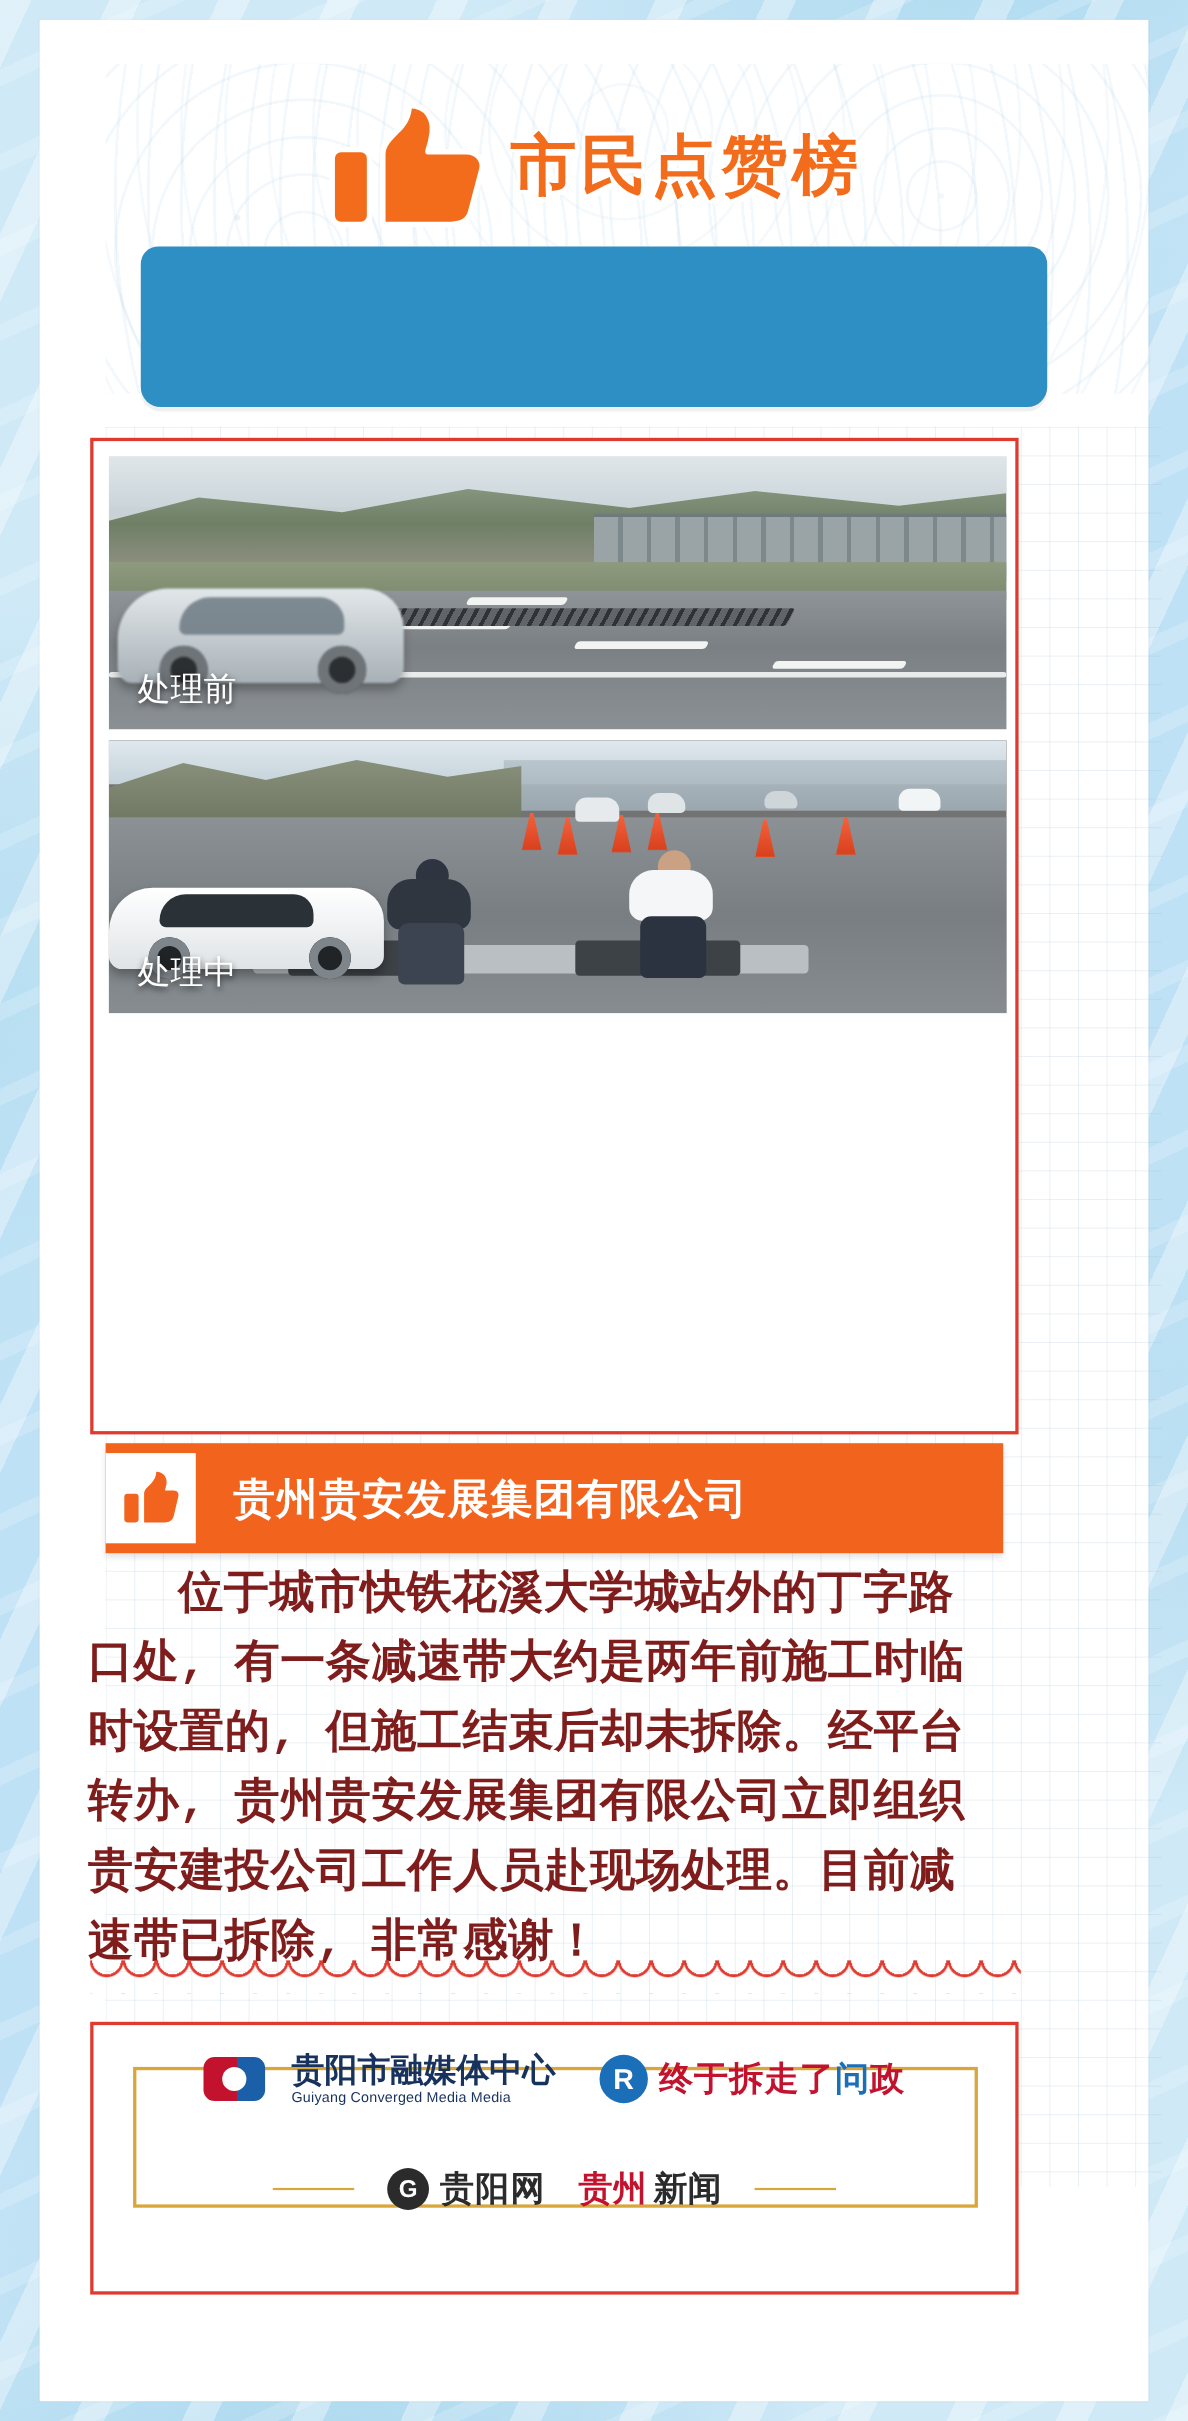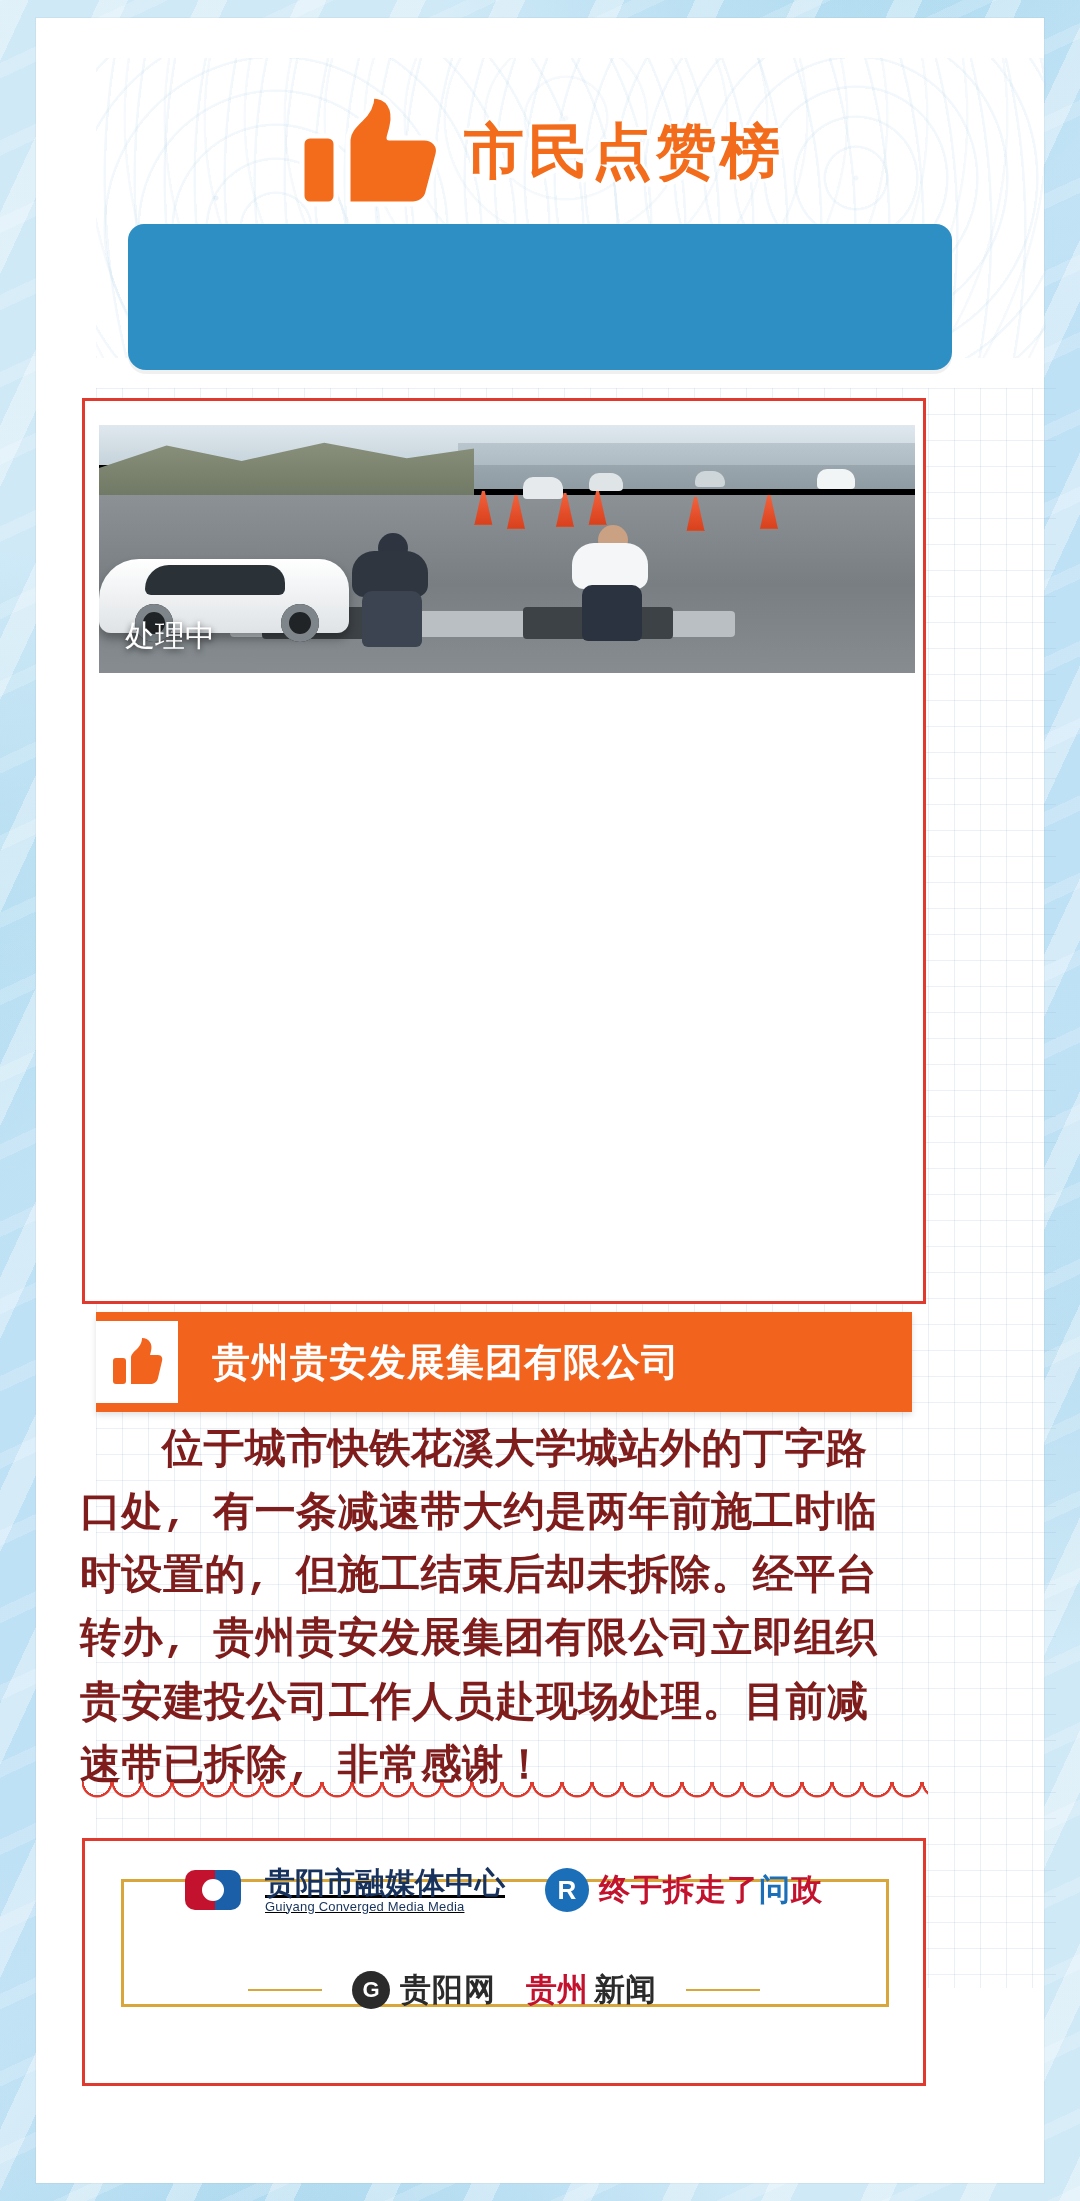--- a/index.html
+++ b/index.html
@@ -160,21 +160,21 @@
   .p1-car  { position:absolute; left:8px; top:120px; width:260px; height:86px;
              background: linear-gradient(180deg,#e2e7ea,#a8b1b7);
              border-radius: 46px 36px 14px 14px;
              filter: blur(1.2px); box-shadow: 0 6px 8px rgba(0,0,0,.25); }
   .p1-car::before{ content:""; position:absolute; left:56px; top:8px; width:150px; height:34px;
              background:#6d7a84; border-radius:28px 22px 6px 6px; opacity:.85;}
   .p1-wheel{ position:absolute; bottom:-10px; width:44px; height:44px; border-radius:50%;
              background:#2c2f31; box-shadow: inset 0 0 0 10px #6e7478; }
 
   
-  .photo2 { height: 248px; margin-top: 10px; background:#000000; }
+  .photo2 { height: 248px; margin-top: 10px; background:#737373; }
   .p2-sky { position:absolute; left:0; top:0; width:100%; height:40px; background:linear-gradient(#dfe8ee,#c6d3da); }
   .p2-hill{ position:absolute; left:0; top:8px; width:46%; height:70px;
             background: linear-gradient(#8d9480,#6d7662);
             clip-path: polygon(0 50%, 18% 18%, 38% 40%, 60% 14%, 82% 36%, 100% 22%, 100% 100%, 0 100%); }
   .p2-far { position:absolute; right:0; top:18px; width:56%; height:46px;
             background: linear-gradient(#b7c3ca,#9fadb5); opacity:.9; }
   .p2-road{ position:absolute; left:0; top:70px; width:100%; height:178px;
             background: linear-gradient(#8b9195,#787e82 50%, #868c90); }
   .p2-median{ position:absolute; left:16%; top:186px; width:62%; height:26px;
             background:#b9bfc2; border-radius:4px; }
@@ -264,21 +264,21 @@
     position: absolute;
     left: 0; right: 0; top: 26px;
     display: flex; align-items: center; justify-content: center; gap: 40px;
   }
   .footer-row2 {
     position: absolute;
     left: 0; right: 0; top: 128px;
     display: flex; align-items: center; justify-content: center; gap: 30px;
   }
   .logo-gy {
-    display: flex; align-items: center; gap: 24px; text-decoration: underline;
+    display: flex; align-items: center; gap: 24px;
   }
   .gy-mark {
     width: 56px; height: 40px;
     background: linear-gradient(90deg,#c3122d 0 54%, #1b5fa8 54% 100%);
     border-radius: 10px;
     position: relative;
   }
   .gy-mark::after{
     content:""; position:absolute; left:50%; top:50%; transform:translate(-50%,-50%);
     width:22px;height:22px;border-radius:50%;background:#fff;
@@ -328,20 +328,38 @@
   </div>
   <div class="header-title">市民点赞榜</div>
 </div>
 
 <div class="banner">
 </div>
 
 <div class="card">
   <div class="photos">
 
+    <div class="photo photo1">
+      <div class="p1-sky"></div>
+      <div class="p1-hill"></div>
+      <div class="p1-wall"></div>
+      <div class="p1-grass"></div>
+      <div class="p1-road"></div>
+      <div class="p1-line" style="left:0;top:196px;width:100%;height:5px;background:#e9ecea;"></div>
+      <div class="p1-line" style="left:30%;top:150px;width:120px;transform:skewX(-28deg);"></div>
+      <div class="p1-line" style="left:52%;top:168px;width:120px;transform:skewX(-28deg);"></div>
+      <div class="p1-line" style="left:74%;top:186px;width:120px;transform:skewX(-28deg);"></div>
+      <div class="p1-line" style="left:40%;top:128px;width:90px;transform:skewX(-30deg);"></div>
+      <div class="p1-bump"></div>
+      <div class="p1-car">
+        <div class="p1-wheel" style="left:38px;"></div>
+        <div class="p1-wheel" style="right:34px;"></div>
+      </div>
+      <div class="caption">处理前</div>
+    </div>
 
     <div class="photo photo2">
       <div class="p2-sky"></div>
       <div class="p2-far"></div>
       <div class="p2-hill"></div>
       <div class="p2-road"></div>
       <div class="p2-median"></div>
       <div class="p2-patch" style="left:20%;width:130px;"></div>
       <div class="p2-patch" style="left:52%;width:150px;"></div>
 

